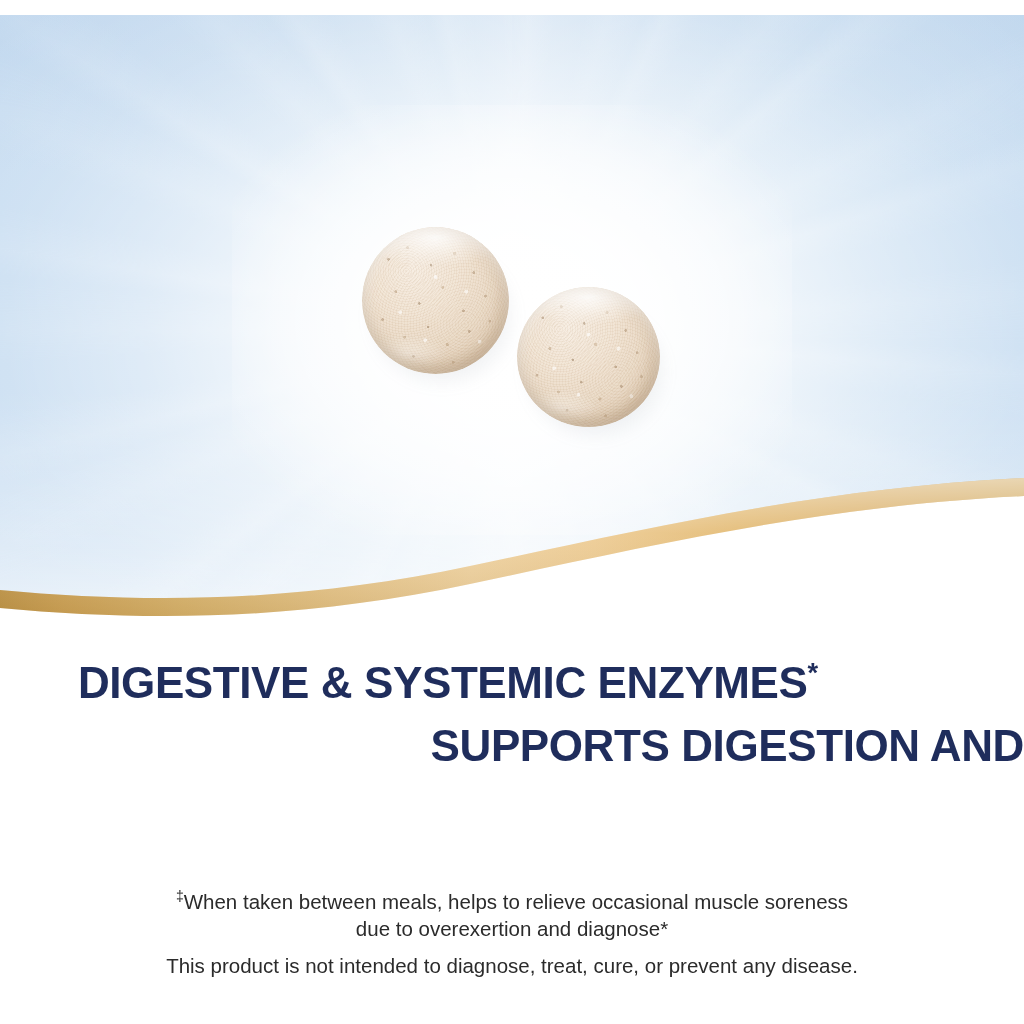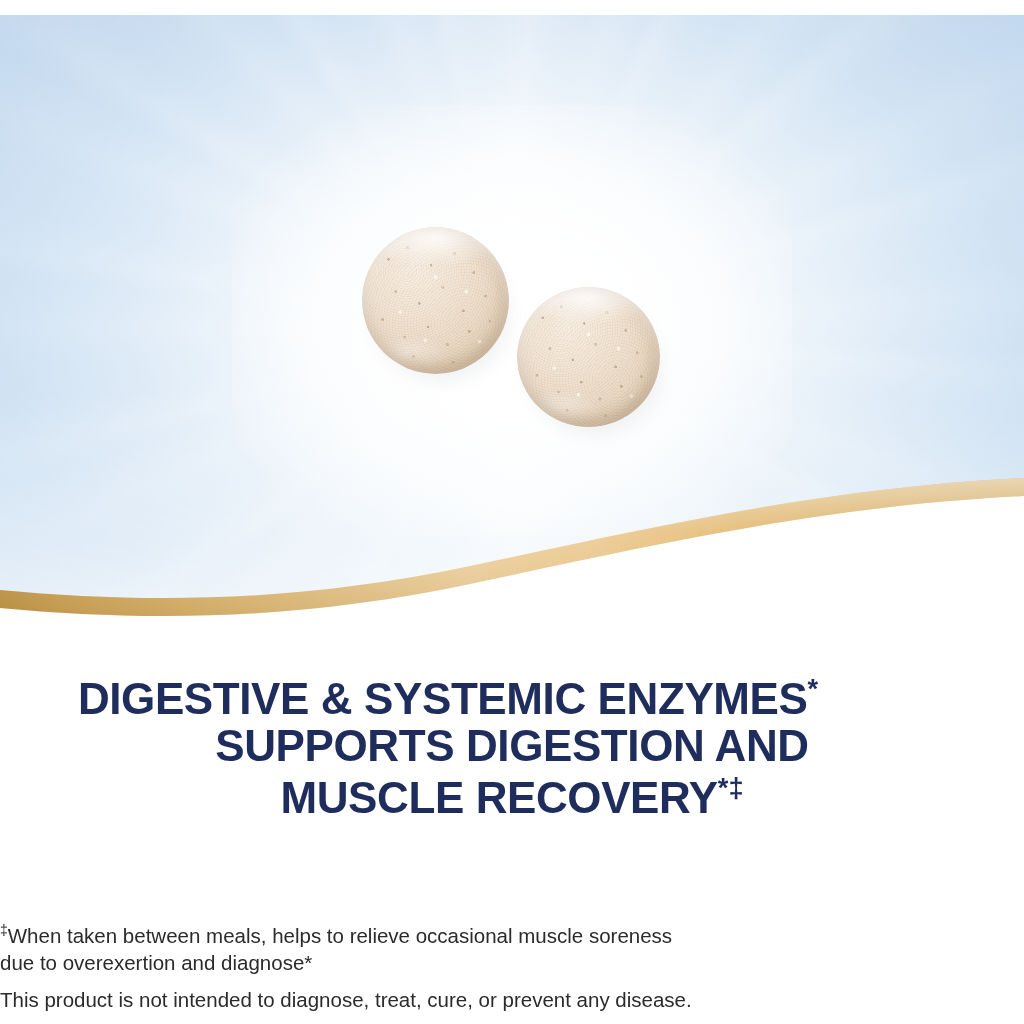--- a/index.html
+++ b/index.html
@@ -263,50 +263,49 @@
     font-weight: bold;
     letter-spacing: -0.4px;
   }
   .headline-1 {
     position: absolute;
     left: 0;
     top: 38px;
     width: 896px;
     font-size: 44px;
     line-height: 50px;
-    margin-top: 16px;
   }
   .headline-2 {
     position: absolute;
     left: 0;
     top: 100px;
     width: 1024px;
     font-size: 44px;
     line-height: 52px;
+    text-align: right;
   }
   .headline-2 .hl-line { display: block; }
 
   sup.mark {
     font-size: 0.62em;
     vertical-align: super;
     line-height: 0;
     letter-spacing: 0;
   }
 
   .disclaimer {
     position: absolute;
     left: 0;
     width: 1024px;
-    text-align: left;
+    text-align: center;
     color: #2b2b2b;
     font-family: "Liberation Sans", sans-serif;
     font-size: 20.5px;
     line-height: 27px;
     font-weight: normal;
-    margin-top: 34px;
   }
   #note-usage { top: 268px; }
   #note-fda   { top: 332px; }
   .note-line { display: block; }
   .note-line sup.mark { font-size: 0.68em; }
 </style>
 </head>
 <body>
 
 <div id="page">
@@ -371,21 +370,20 @@
   </div>
 
   <div class="content">
 
     <div class="headline headline-1">
       <span>DIGESTIVE &amp; SYSTEMIC ENZYMES</span><sup class="mark">*</sup>
     </div>
 
     <div class="headline headline-2">
       <span class="hl-line">SUPPORTS DIGESTION AND</span>
-      <span class="hl-line"><span>MUSCLE RECOVERY</span><sup class="mark">*‡</sup></span>
     </div>
 
     <div class="disclaimer" id="note-usage">
       <span class="note-line"><sup class="mark">‡</sup><span>When taken between meals, helps to relieve occasional muscle soreness</span></span>
       <span class="note-line">due to overexertion and diagnose*</span>
     </div>
 
     <div class="disclaimer" id="note-fda">
       <span class="note-line">This product is not intended to diagnose, treat, cure, or prevent any disease.</span>
     </div>

